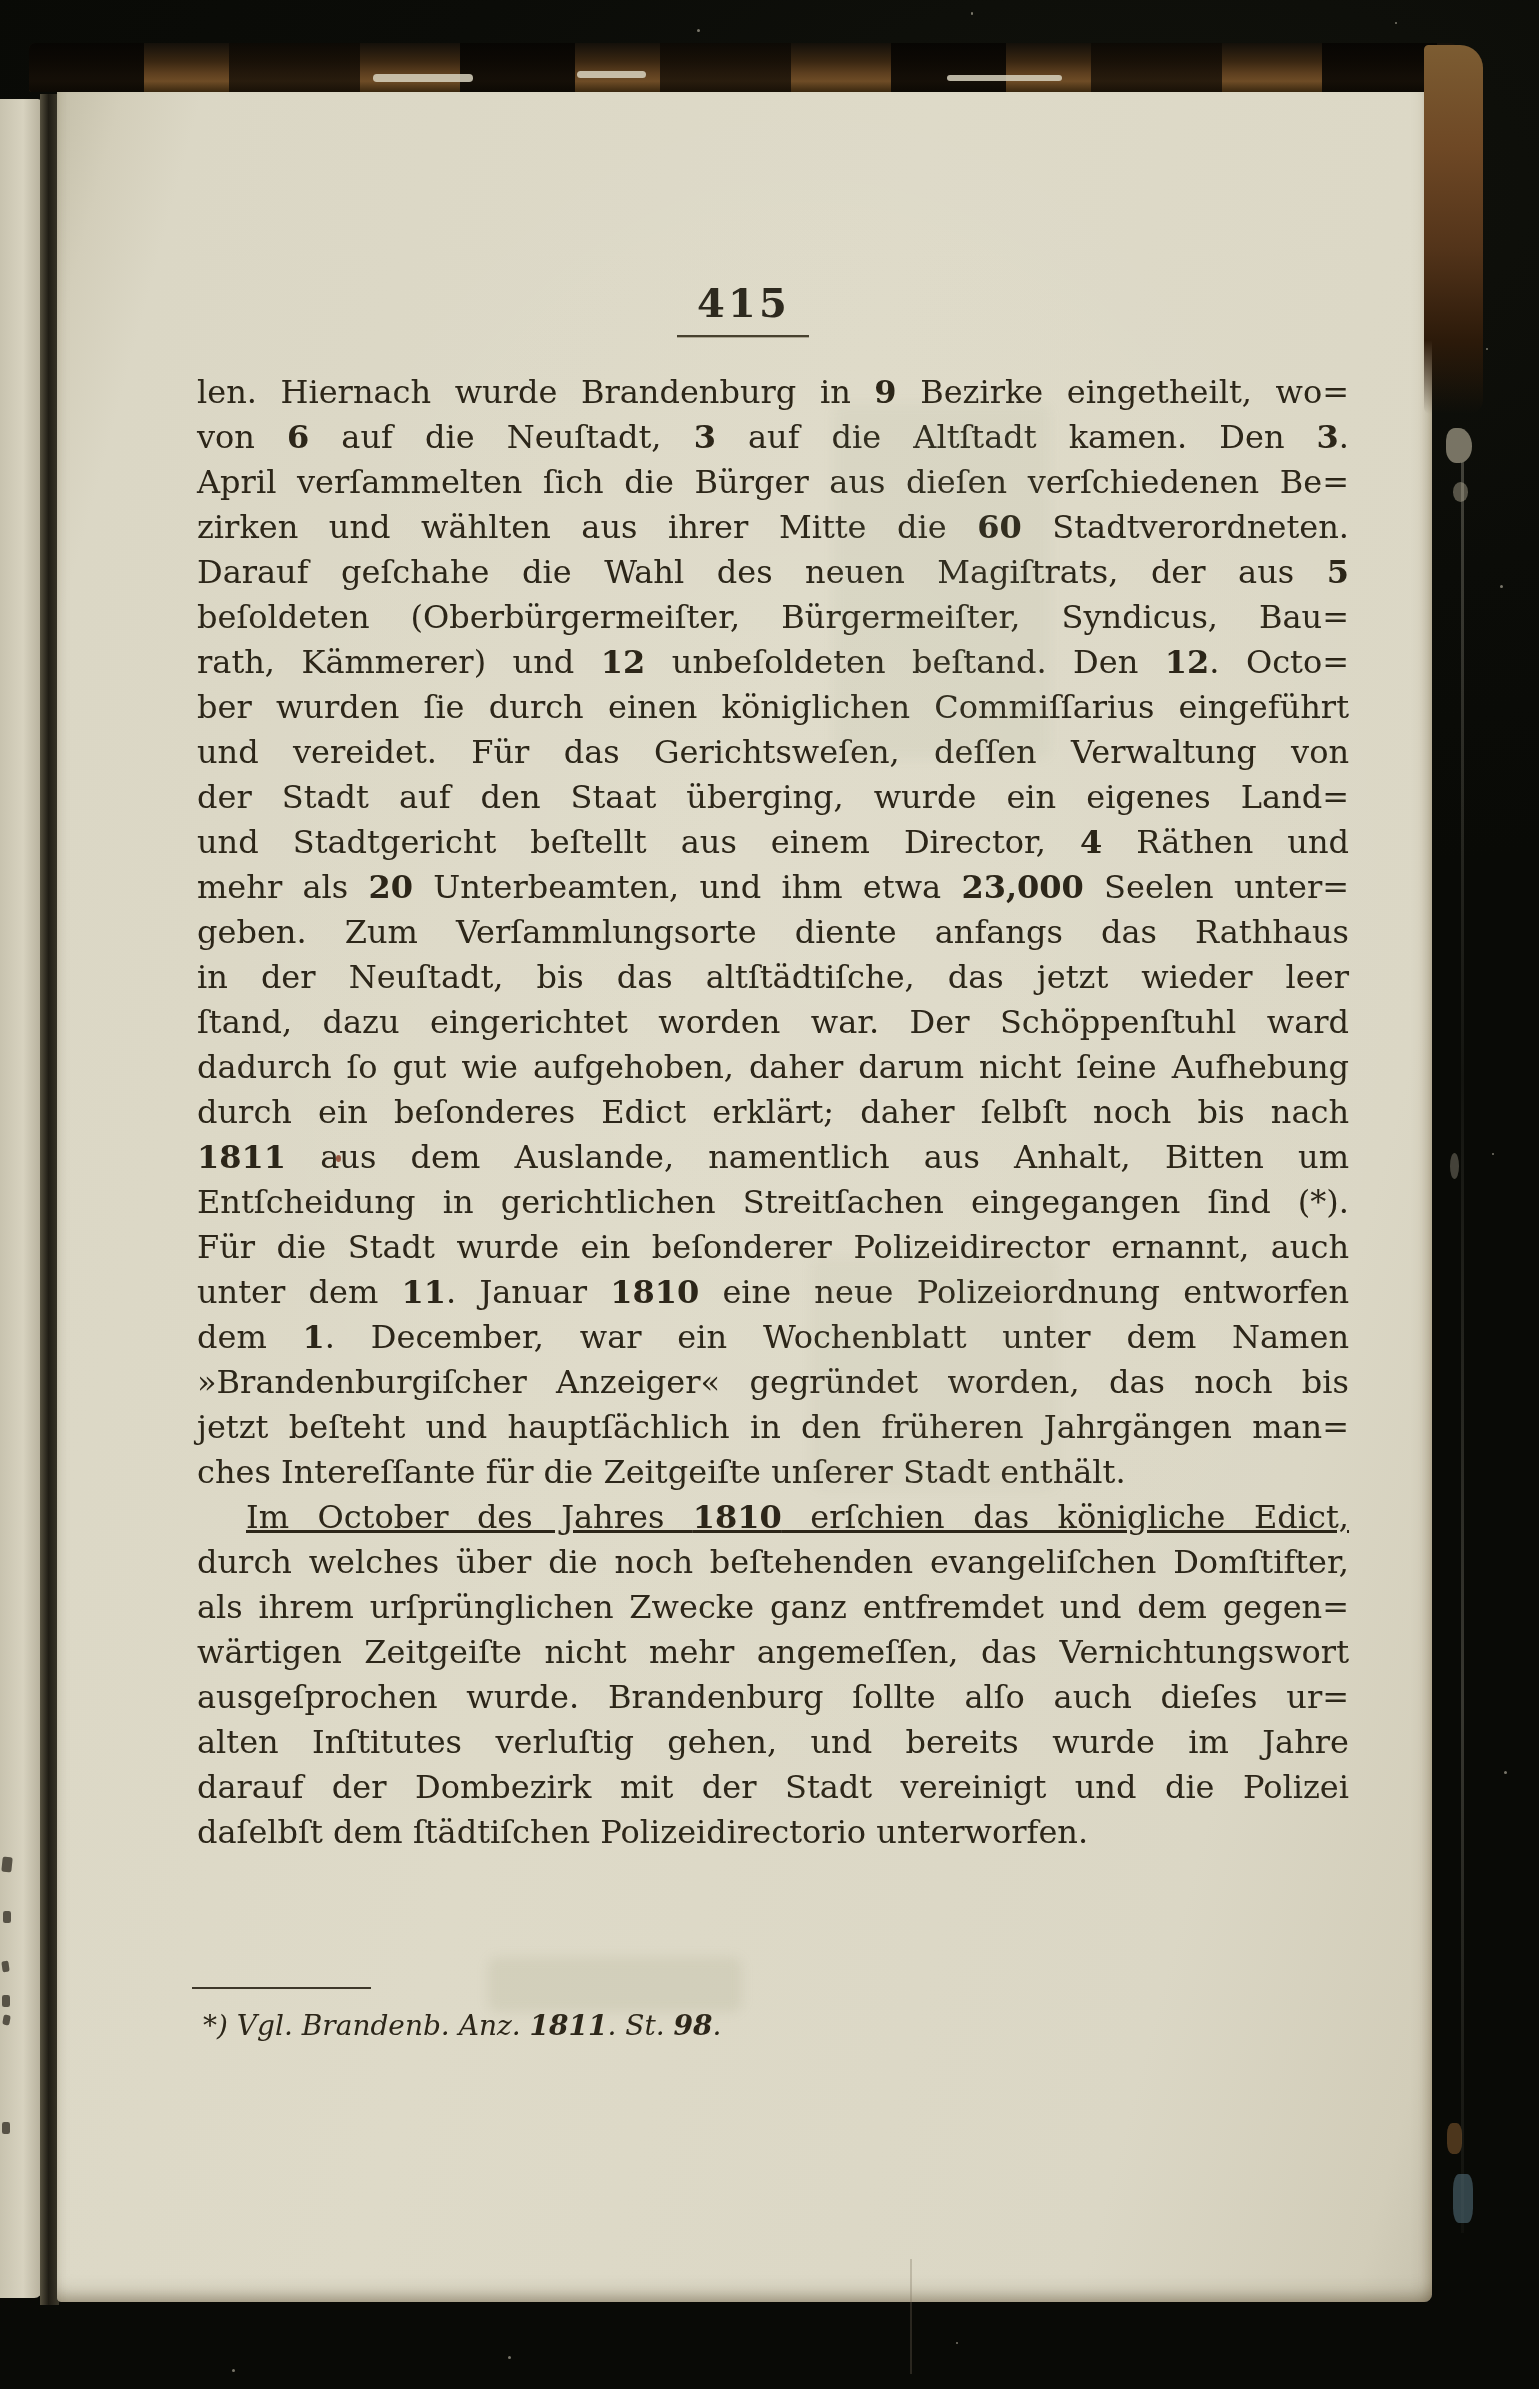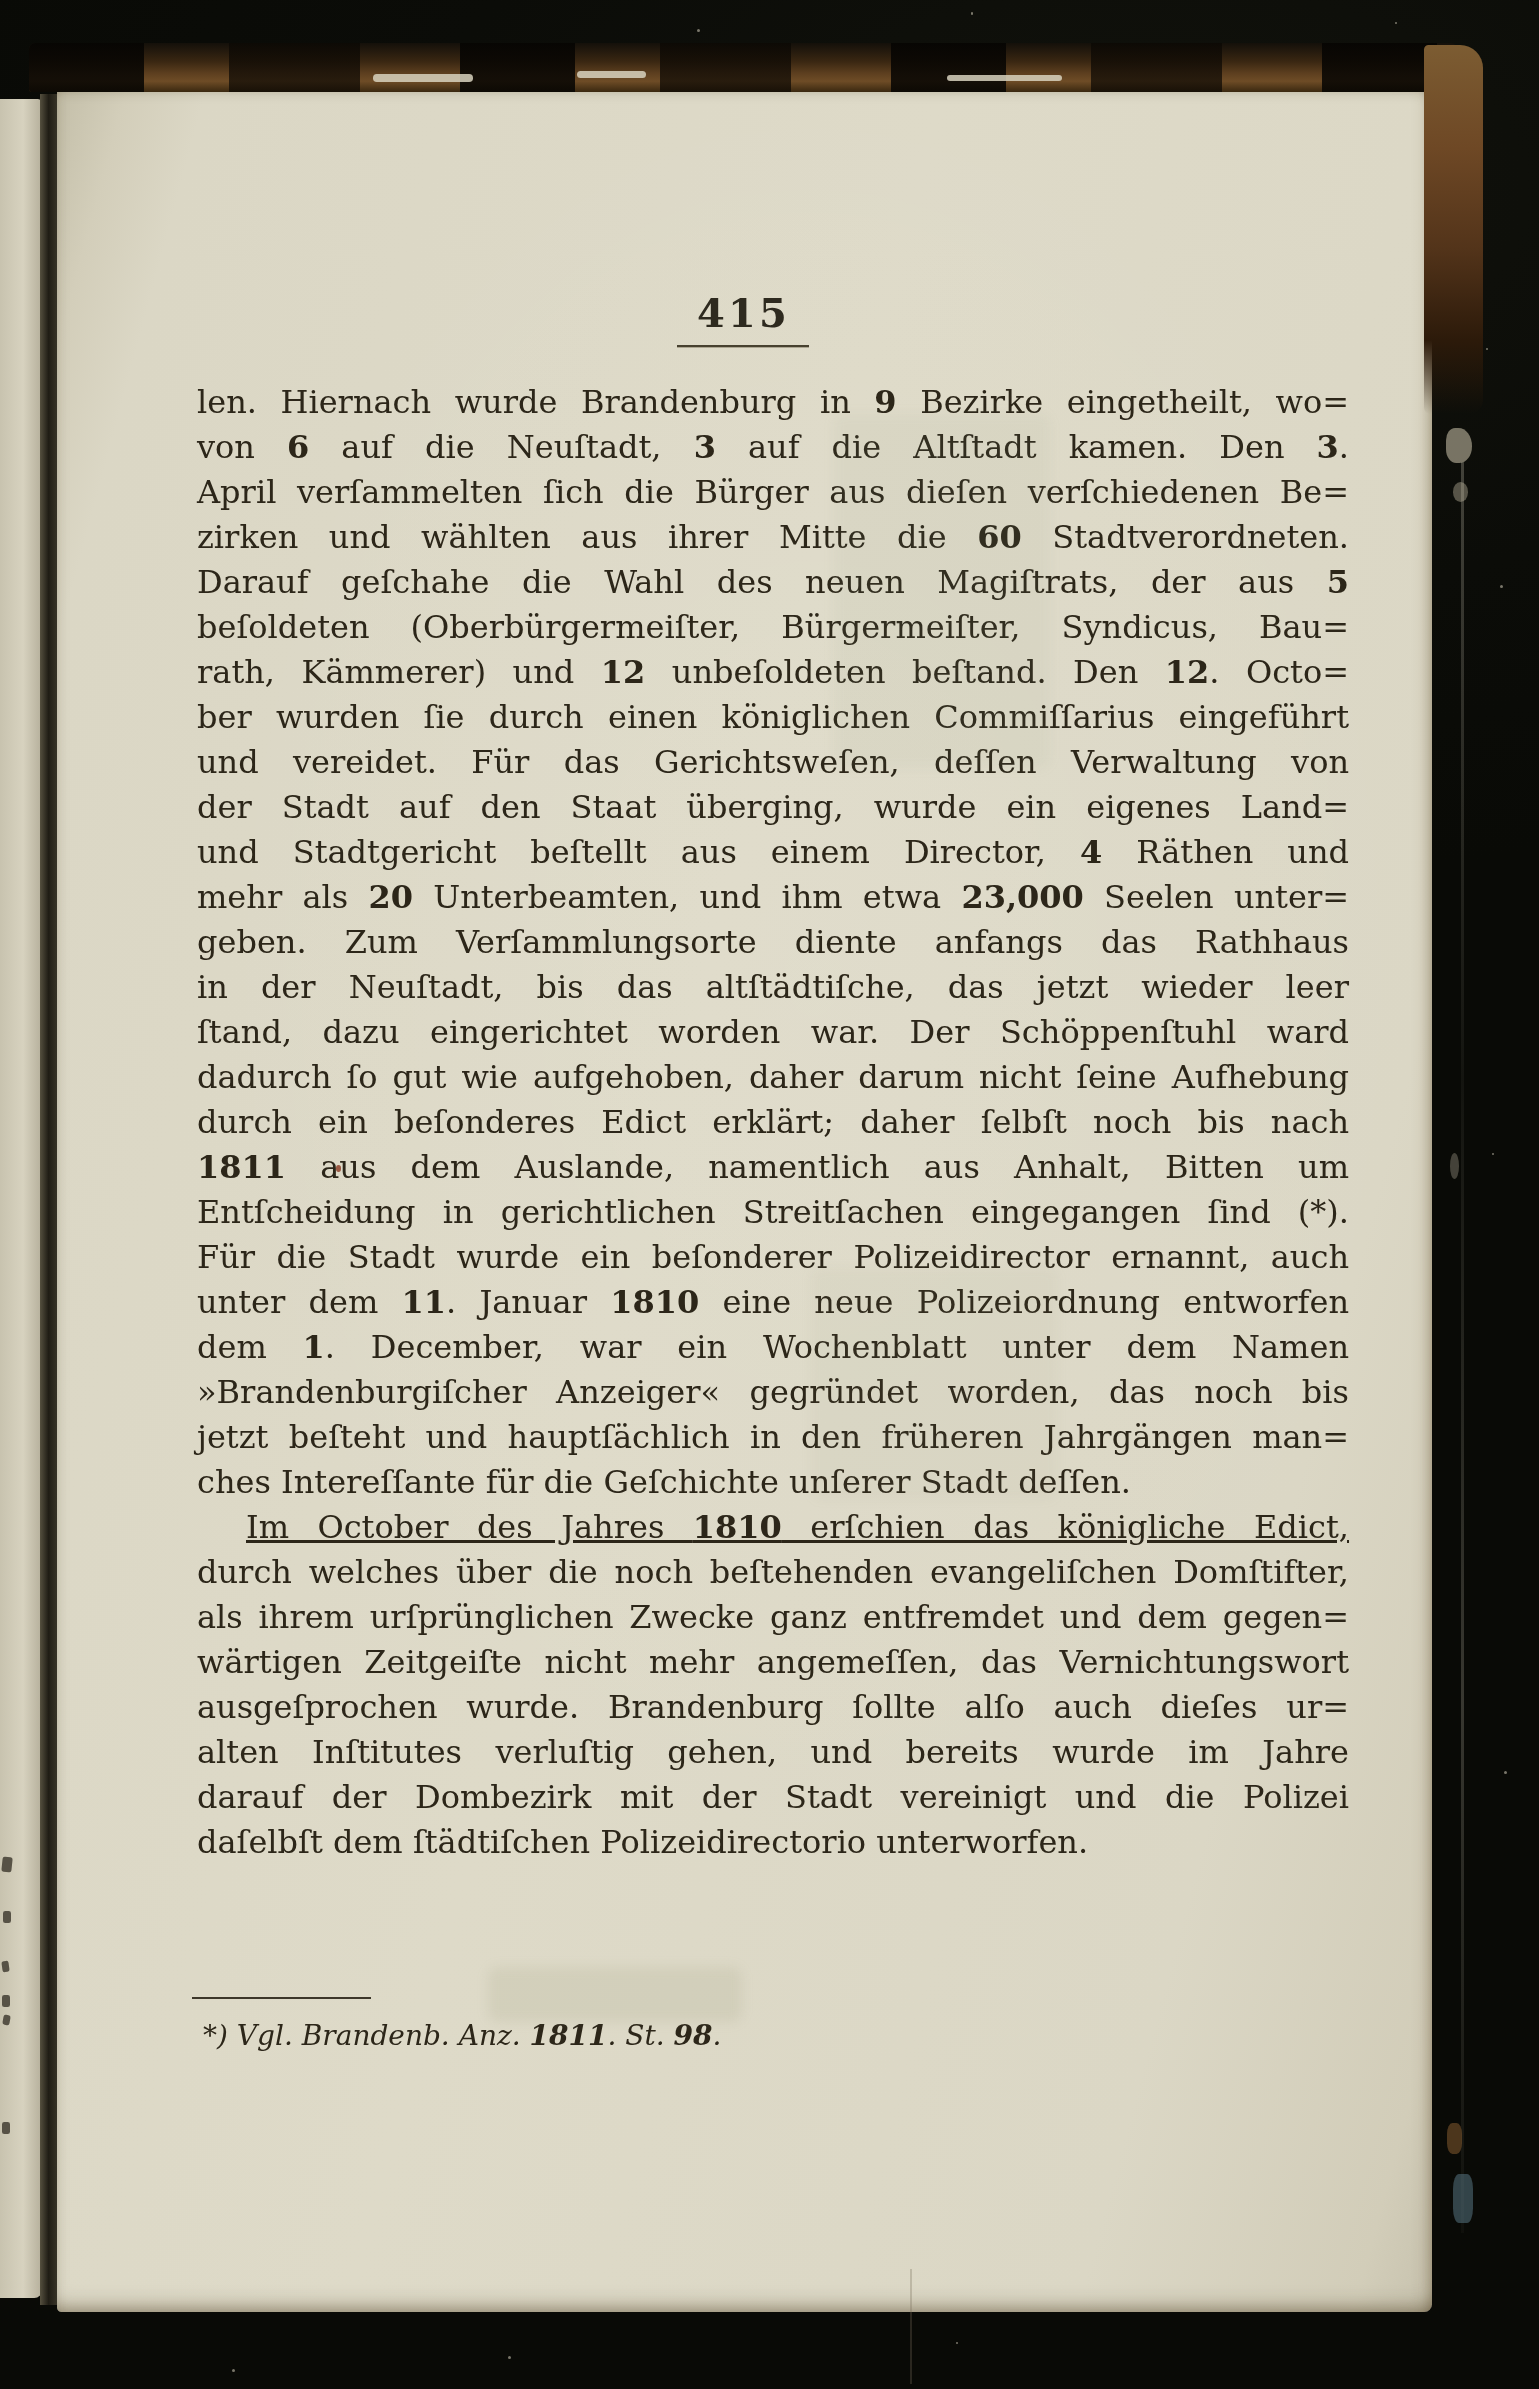--- a/index.html
+++ b/index.html
@@ -6,21 +6,21 @@
   .scene{position:relative;width:1540px;height:2389px;overflow:hidden;
     background:radial-gradient(1232px 693px at 75% 8%, #11120c 0%, #0b0c08 60%, #090a06 100%);
     font-family:"DejaVu Serif","Liberation Serif",serif;}
   
   .facing-page{position:absolute;left:0;top:99px;width:42px;height:2199px;
     background:linear-gradient(90deg,#c8c3af 0%,#d7d2bf 55%,#b5af9b 100%);
     border-radius:0 4.6px 7.7px 0;}
   .gutter-gap{position:absolute;left:40px;top:94px;width:18.5px;height:2211px;
     background:linear-gradient(90deg,#55503f,#201d15 45%,#3c382b 100%);}
   
-  .page{position:absolute;left:57px;top:83px;width:1375px;height:2229px;
+  .page{position:absolute;left:57px;top:73px;width:1375px;height:2229px;
     border-radius:3.1px 9.2px 7.7px 4.6px;
     background:
       radial-gradient(924px 1386px at 55% 40%, rgba(255,255,250,0.07), rgba(0,0,0,0) 70%),
       linear-gradient(105deg,#c3bea8 0px,#d3cebA 69px,#dbd7c5 146px,#dedac8 45%,#dbd7c5 82%,#d2cdb9 96%,#c7c2ae 100%);
     background-color:#dcd8c6;
     box-shadow:inset 0 12.3px 15.4px -9.2px rgba(70,52,22,.55),
                inset 0 -14px 20px -10.8px rgba(70,56,26,.5),
                inset -9.2px 0 20px -10.8px rgba(90,66,32,.45);}
   
   .worn-top{position:absolute;left:29px;top:43px;width:1429px;height:49px;border-radius:6.2px 7.7px 3.1px 3.1px;
@@ -104,21 +104,21 @@
         <div class="line j">ſtand, dazu eingerichtet worden war. Der Schöppenſtuhl ward</div>
         <div class="line j">dadurch ſo gut wie aufgehoben, daher darum nicht ſeine Aufhebung</div>
         <div class="line j">durch ein beſonderes Edict erklärt; daher ſelbſt noch bis nach</div>
         <div class="line j"><span class="num">1811</span> aus dem Auslande, namentlich aus Anhalt, Bitten um</div>
         <div class="line j">Entſcheidung in gerichtlichen Streitſachen eingegangen ſind (*).</div>
         <div class="line j">Für die Stadt wurde ein beſonderer Polizeidirector ernannt, auch</div>
         <div class="line j">unter dem <span class="num">11</span>. Januar <span class="num">1810</span> eine neue Polizeiordnung entworfen</div>
         <div class="line j">dem <span class="num">1</span>. December, war ein Wochenblatt unter dem Namen</div>
         <div class="line j">»Brandenburgiſcher Anzeiger« gegründet worden, das noch bis</div>
         <div class="line j">jetzt beſteht und hauptſächlich in den früheren Jahrgängen man=</div>
-        <div class="line">ches Intereſſante für die Geſchichte unſerer Stadt deſſen.</div>
+        <div class="line">ches Intereſſante für die Zeitgeiſte unſerer Stadt enthält.</div>
         <div class="line j ind">Im October des Jahres <span class="num">1810</span> erſchien das königliche Edict,</div>
         <div class="line j">durch welches über die noch beſtehenden evangeliſchen Domſtifter,</div>
         <div class="line j">als ihrem urſprünglichen Zwecke ganz entfremdet und dem gegen=</div>
         <div class="line j">wärtigen Zeitgeiſte nicht mehr angemeſſen, das Vernichtungswort</div>
         <div class="line j">ausgeſprochen wurde. Brandenburg ſollte alſo auch dieſes ur=</div>
         <div class="line j">alten Inſtitutes verluſtig gehen, und bereits wurde im Jahre</div>
         <div class="line j">darauf der Dombezirk mit der Stadt vereinigt und die Polizei</div>
         <div class="line">daſelbſt dem ſtädtiſchen Polizeidirectorio unterworfen.</div>
       </div>
 

